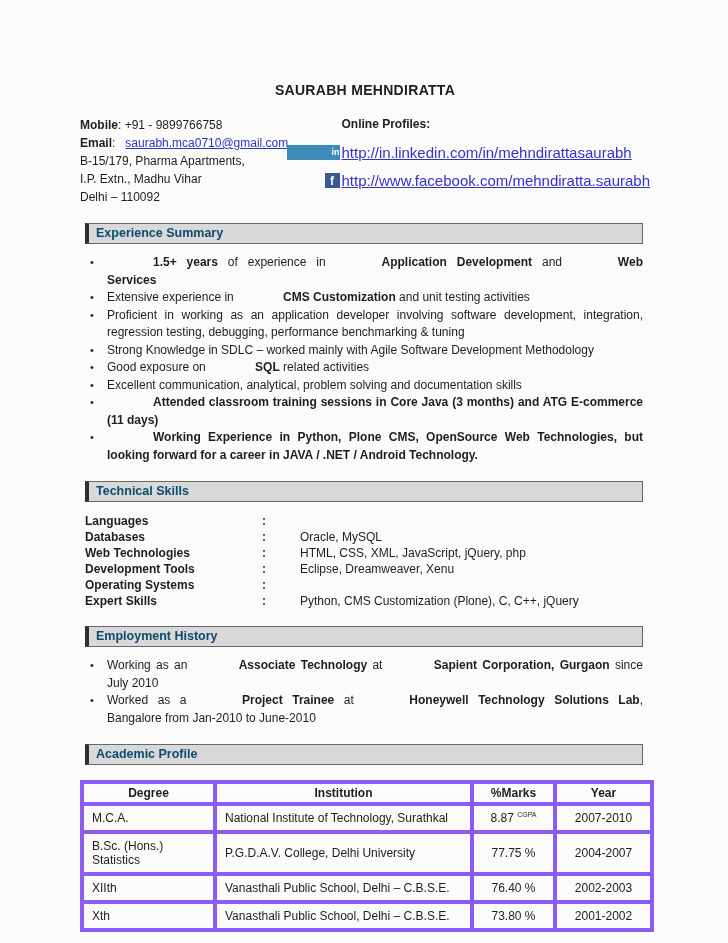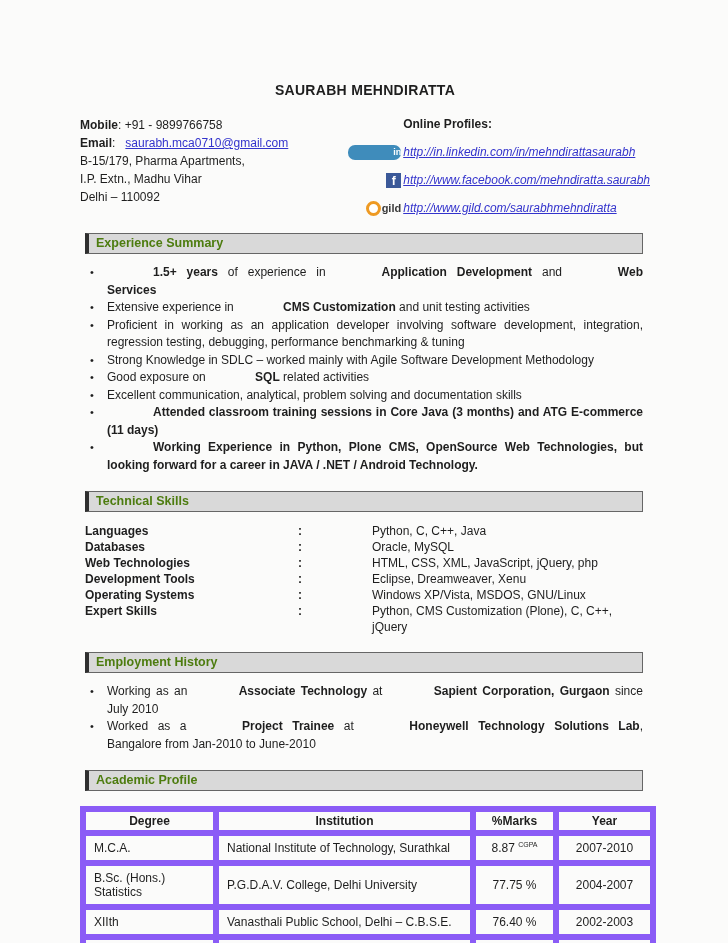--- a/index.html
+++ b/index.html
@@ -13,48 +13,48 @@
   
   .contact-grid{display:flex;margin-top:18px;font-size:12px;}
   .contact-left{width:302px;}
   .contact-left .line{line-height:18px;white-space:nowrap;}
   .lbl{font-weight:700;}
   a.link{color:#3333cc;text-decoration:underline;cursor:pointer;}
   .contact-right{flex:1;padding-left:2px;}
   .op-heading{font-weight:700;margin-left:27px;line-height:16px;}
   .profile-row{display:flex;align-items:center;margin-top:13px;line-height:15px;}
   .profile-icon{width:27px;flex:none;display:flex;justify-content:flex-end;align-items:center;padding-right:2px;box-sizing:border-box;}
-  .icon-li{width:15px;height:15px;border-radius:7px;background:#3f8cbb;color:#fff;
+  .icon-li{width:15px;height:15px;border-radius:0;background:#3f8cbb;color:#fff;
     font-size:9px;font-weight:700;text-align:right;line-height:15px;display:inline-block;padding-left:45px;}
   .icon-fb{width:15px;height:15px;background:#3b5998;color:#fff;display:inline-flex;
     align-items:flex-end;justify-content:center;font-size:12px;font-weight:700;line-height:13px;}
   .icon-gild-g{width:9px;height:9px;border:3px solid #ee9a23;border-radius:50%;
     display:inline-block;background:#fff;flex:none;}
   .icon-gild-text{font-size:11px;font-weight:700;color:#3a3a3a;margin-left:1px;}
-  .profile-link{font-size:12px;white-space:nowrap;font-style:italic;}
+  .profile-link{font-size:15px;white-space:nowrap;}
   
   .section-header{
     margin:17px 0 0 5px;width:558px;box-sizing:border-box;background:#d9d9d9;
     border:1px solid #666;border-left:4px solid #2f2f2f;
-    font-size:12.5px;font-weight:700;padding:2px 6px 3px 7px;color:#4d7c0f;
+    font-size:12.5px;font-weight:700;padding:2px 6px 3px 7px;color:#0c4a6e;
   }
   
   .bullets{list-style:none;margin:10px 7px 0 10px;padding:0;font-size:12px;}
   .bullet{display:flex;line-height:17.5px;}
   .marker{width:17px;flex:none;font-size:11px;}
   .bullet-text{flex:1;text-align:justify;}
   
   .skills{margin:11px 0 0 5px;font-size:12px;}
-  .skill-row{display:flex;line-height:16px;gap:36px;}
+  .skill-row{display:flex;line-height:16px;}
   .skill-label{width:177px;flex:none;font-weight:700;}
   .skill-colon{width:38px;flex:none;font-weight:700;}
   .skill-value{flex:1;}
   
   .academic-table{border-collapse:collapse;margin-top:15px;width:570px;font-size:12px;table-layout:fixed;}
-  .academic-table th,.academic-table td{border:6px solid #8b5cf6;vertical-align:middle;}
+  .academic-table th,.academic-table td{border:4px solid #8b5cf6;vertical-align:middle;}
   .academic-table th{font-weight:700;text-align:center;padding:2px 4px;}
   .academic-table td{padding:5px 8px;}
   .cell-marks,.cell-year{text-align:center;padding:5px 2px !important;}
   sup{font-size:7px;letter-spacing:0;}
 </style>
 </head>
 <body>
 
 <div class="page">
 
@@ -84,27 +84,20 @@
         <a class="link profile-link" title="http://in.linkedin.com/in/mehndirattasaurabh">http://in.linkedin.com/in/mehndirattasaurabh</a>
       </div>
 
       <div class="profile-row">
         <span class="profile-icon">
           <span class="icon-fb">f</span>
         </span>
         <a class="link profile-link" title="http://www.facebook.com/mehndiratta.saurabh">http://www.facebook.com/mehndiratta.saurabh</a>
       </div>
 
-      <div class="profile-row">
-        <span class="profile-icon">
-          <span class="icon-gild-g"></span>
-          <span class="icon-gild-text">gild</span>
-        </span>
-        <a class="link profile-link" title="http://www.gild.com/saurabhmehndiratta">http://www.gild.com/saurabhmehndiratta</a>
-      </div>
     </div>
   </div>
 
   <div class="section-header">Experience Summary</div>
   <ul class="bullets">
   <li class="bullet">
     <span class="marker">•</span>
     <span class="bullet-text"><span class="b">1.5+ years</span><span> of experience in </span><span class="b">Application Development</span><span> and </span><span class="b">Web Services</span></span>
   </li>
 
@@ -142,21 +135,20 @@
     <span class="marker">•</span>
     <span class="bullet-text"><span class="b">Working Experience in Python, Plone CMS, OpenSource Web Technologies, but looking forward for a career in JAVA / .NET / Android Technology.</span></span>
   </li>
 </ul>
 
   <div class="section-header">Technical Skills</div>
   <div class="skills">
   <div class="skill-row">
     <span class="skill-label">Languages</span>
     <span class="skill-colon">:</span>
-    <span class="skill-value">Python, C, C++, Java</span>
   </div>
 
   <div class="skill-row">
     <span class="skill-label">Databases</span>
     <span class="skill-colon">:</span>
     <span class="skill-value">Oracle, MySQL</span>
   </div>
 
   <div class="skill-row">
     <span class="skill-label">Web Technologies</span>
@@ -166,21 +158,20 @@
 
   <div class="skill-row">
     <span class="skill-label">Development Tools</span>
     <span class="skill-colon">:</span>
     <span class="skill-value">Eclipse, Dreamweaver, Xenu</span>
   </div>
 
   <div class="skill-row">
     <span class="skill-label">Operating Systems</span>
     <span class="skill-colon">:</span>
-    <span class="skill-value">Windows XP/Vista, MSDOS, GNU/Linux</span>
   </div>
 
   <div class="skill-row">
     <span class="skill-label">Expert Skills</span>
     <span class="skill-colon">:</span>
     <span class="skill-value">Python, CMS Customization (Plone), C, C++, jQuery</span>
   </div>
 </div>
 
   <div class="section-header">Employment History</div>

